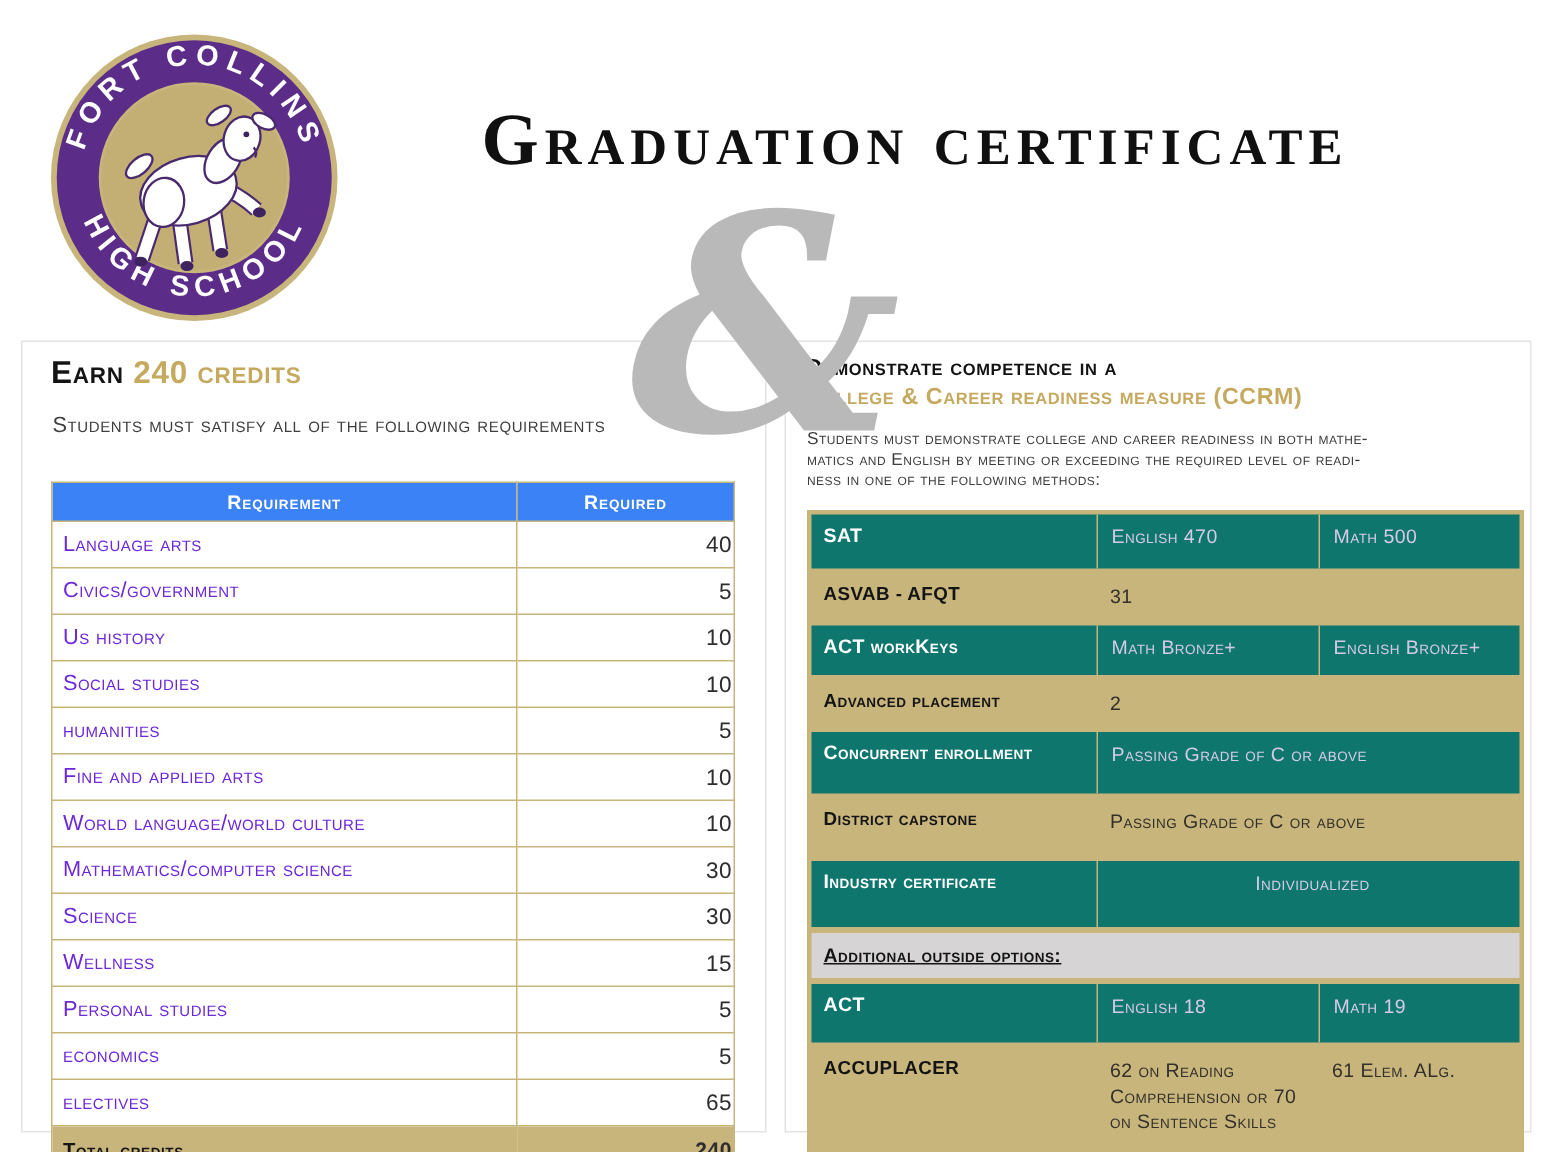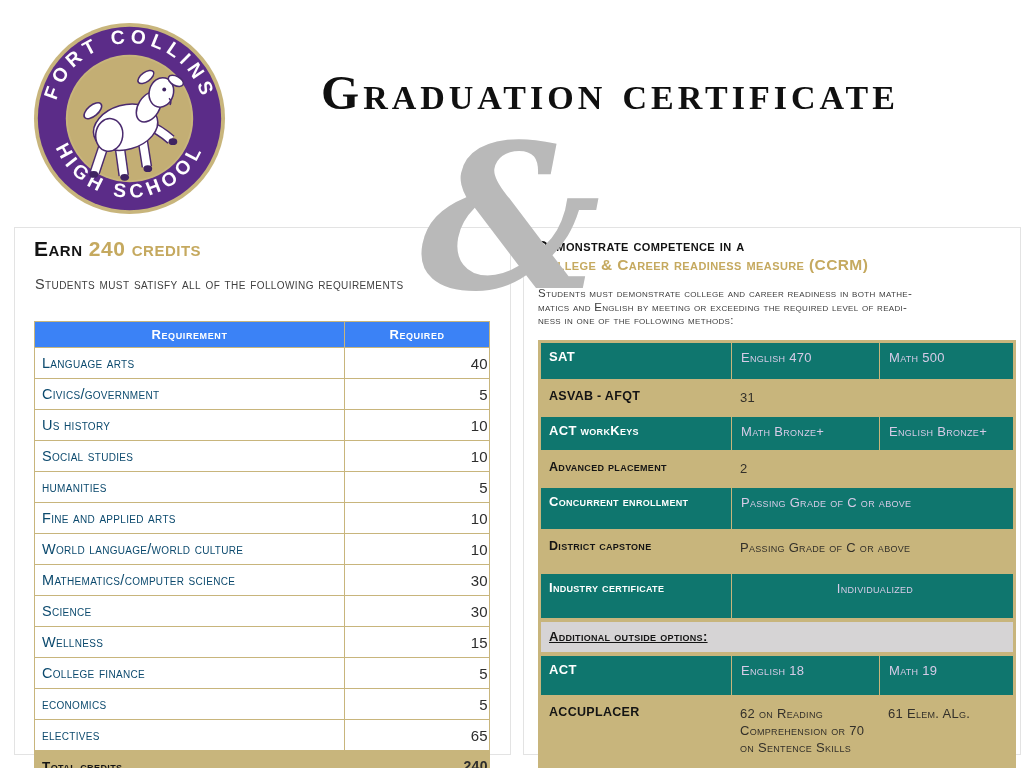--- a/index.html
+++ b/index.html
@@ -39,21 +39,21 @@
     border-collapse:collapse;table-layout:fixed;
     width:455px;margin:29px 0 0 19px;
   }
   .credits-table th{
     background:#3b82f6;color:#ffffff;border:1px solid #c8b57c;
     font-size:13px;font-weight:bold;letter-spacing:0.6px;
     height:23px;text-align:center;
   }
   .credits-table td{
     border:1px solid #c8b57c;height:28px;
-    font-size:14.5px;color:#0c4a6e;letter-spacing:0.3px;
+    font-size:14.5px;color:#6d28d9;letter-spacing:0.3px;
   }
   .credits-table td.name{padding-left:7px;}
   .credits-table td.val{text-align:right;font-size:15px;color:#2d2d2d;}
   .credits-table tfoot td{background:#c8b57c;font-weight:bold;color:#161616;font-size:13.5px;letter-spacing:0.4px;}
   .credits-table tfoot td.val{font-size:14px;}
   
   .ccrm-h1{margin:9px 0 0 13px;font-size:15.5px;font-weight:bold;color:#121212;letter-spacing:0.4px;}
   .ccrm-h2{margin:1px 0 0 13px;font-size:15.5px;font-weight:bold;letter-spacing:0.4px;}
   .ccrm-para{margin:13px 0 0 14px;width:474px;font-size:11.5px;line-height:13.5px;color:#3d3d3d;letter-spacing:0.3px;}
   .ccrm-table{
@@ -193,21 +193,21 @@
           </tr>
           <tr>
             <td class="name">Science</td>
             <td class="val">30</td>
           </tr>
           <tr>
             <td class="name">Wellness</td>
             <td class="val">15</td>
           </tr>
           <tr>
-            <td class="name">College finance</td>
+            <td class="name">Personal studies</td>
             <td class="val">5</td>
           </tr>
           <tr>
             <td class="name">economics</td>
             <td class="val">5</td>
           </tr>
           <tr>
             <td class="name">electives</td>
             <td class="val">65</td>
           </tr>

